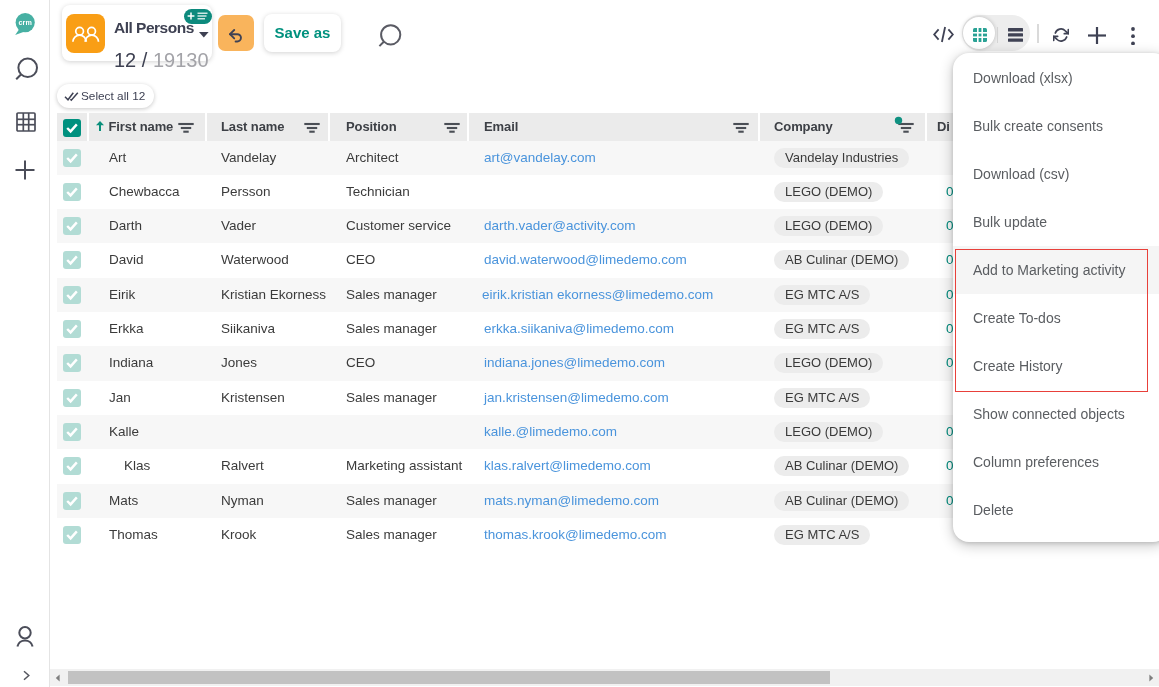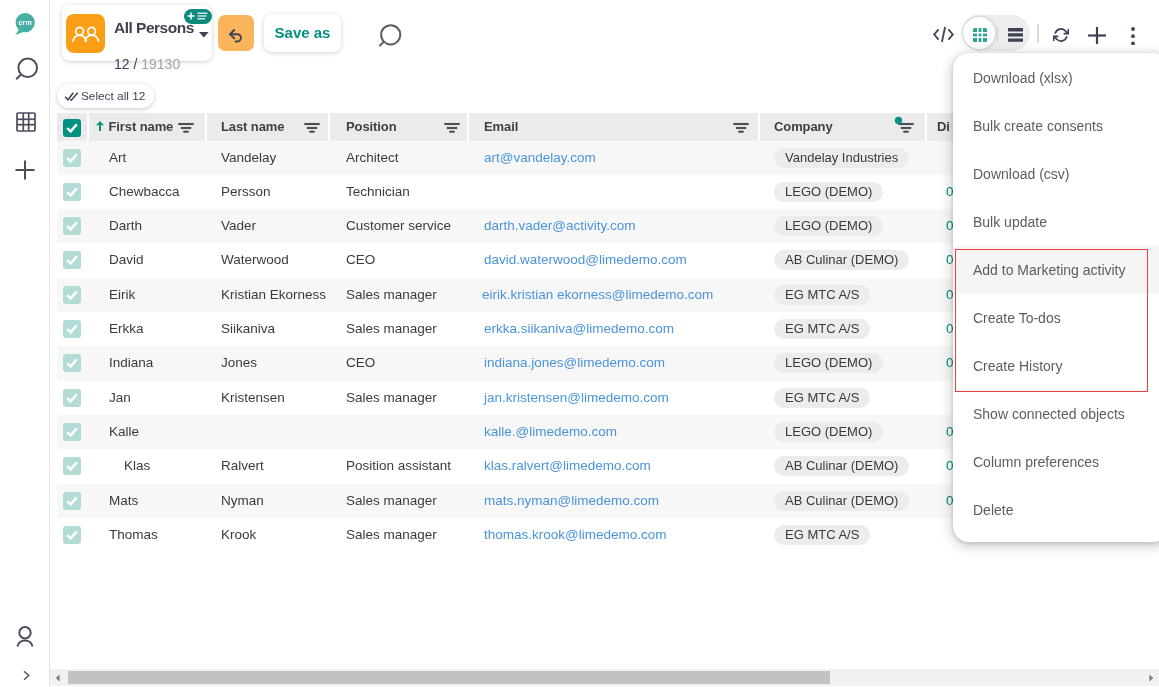--- a/index.html
+++ b/index.html
@@ -3,21 +3,21 @@
 *{margin:0;padding:0;box-sizing:border-box}
 html,body{width:1159px;height:687px;overflow:hidden;background:#fff;
  font-family:"Liberation Sans",sans-serif}
 .abs{position:absolute}
 
 .side{position:absolute;left:0;top:0;width:50px;height:687px;background:#fff;border-right:1px solid #e4e4e4}
 
 .card{position:absolute;left:62px;top:5px;width:150px;height:56px;background:#fff;border-radius:8px;box-shadow:0 1px 5px rgba(0,0,0,.18)}
 .osq{position:absolute;left:4px;top:9px;width:39px;height:39px;border-radius:8px;background:#f99e15}
 .cardtitle{position:absolute;left:52px;top:14px;font-size:15.5px;font-weight:bold;color:#3e4152;letter-spacing:-.5px}
-.cardcount{position:absolute;left:52px;top:51px;font-size:14px;color:#3e4152}
+.cardcount{position:absolute;left:52px;top:44px;font-size:20px;color:#3e4152}
 .cardcount b{color:#a3a3a8;font-weight:normal}
 .badge{position:absolute;left:122px;top:4px;width:28px;height:15px;border-radius:8px;background:#0d8a7d}
 .backbtn{position:absolute;left:218px;top:15px;width:36px;height:36px;border-radius:7px;background:#f9b45c}
 .saveas{position:absolute;left:264px;top:14px;width:77px;height:38px;border-radius:8px;background:#fff;box-shadow:0 1px 5px rgba(0,0,0,.18);color:#00917e;font-size:15px;font-weight:bold;text-align:center;line-height:38px}
 
 .pill{position:absolute;left:962px;top:15px;width:68px;height:36px;border-radius:18px;background:#ededed}
 .pillcirc{position:absolute;left:963px;top:17px;width:32px;height:32px;border-radius:50%;background:#fff;box-shadow:0 0 4px rgba(0,0,0,.22)}
 .vdiv1{position:absolute;left:996.5px;top:26.5px;width:1.5px;height:16px;background:#d4d4d4}
 .vdiv2{position:absolute;left:1037px;top:24px;width:2px;height:19px;background:#dadada}
 
@@ -336,21 +336,21 @@
     <span class="ct tel" style="left:889px">070-23 45 67</span>
   </div>
 <div class="row" style="top:449.47px;background:#ffffff">
     <span class="cb">
       <svg width="14" height="12" viewBox="0 0 14 12">
         <path d="M2.2 6 L5.6 9.4 L11.8 2.4" stroke="#fff" stroke-width="2.4" fill="none"></path>
       </svg>
     </span>
     <span class="ct" style="left:67px">Klas</span>
     <span class="ct" style="left:164px">Ralvert</span>
-    <span class="ct" style="left:289px">Position assistant</span>
+    <span class="ct" style="left:289px">Marketing assistant</span>
     <span class="ct em" style="left:427px">klas.ralvert@limedemo.com</span>
     <span class="chip">AB Culinar (DEMO)</span>
     <span class="ct tel" style="left:889px">070-23 45 67</span>
     <span class="ct tel" style="left:1091px">55</span>
   </div>
 <div class="row" style="top:483.80px;background:#f7f7f7">
     <span class="cb">
       <svg width="14" height="12" viewBox="0 0 14 12">
         <path d="M2.2 6 L5.6 9.4 L11.8 2.4" stroke="#fff" stroke-width="2.4" fill="none"></path>
       </svg>

